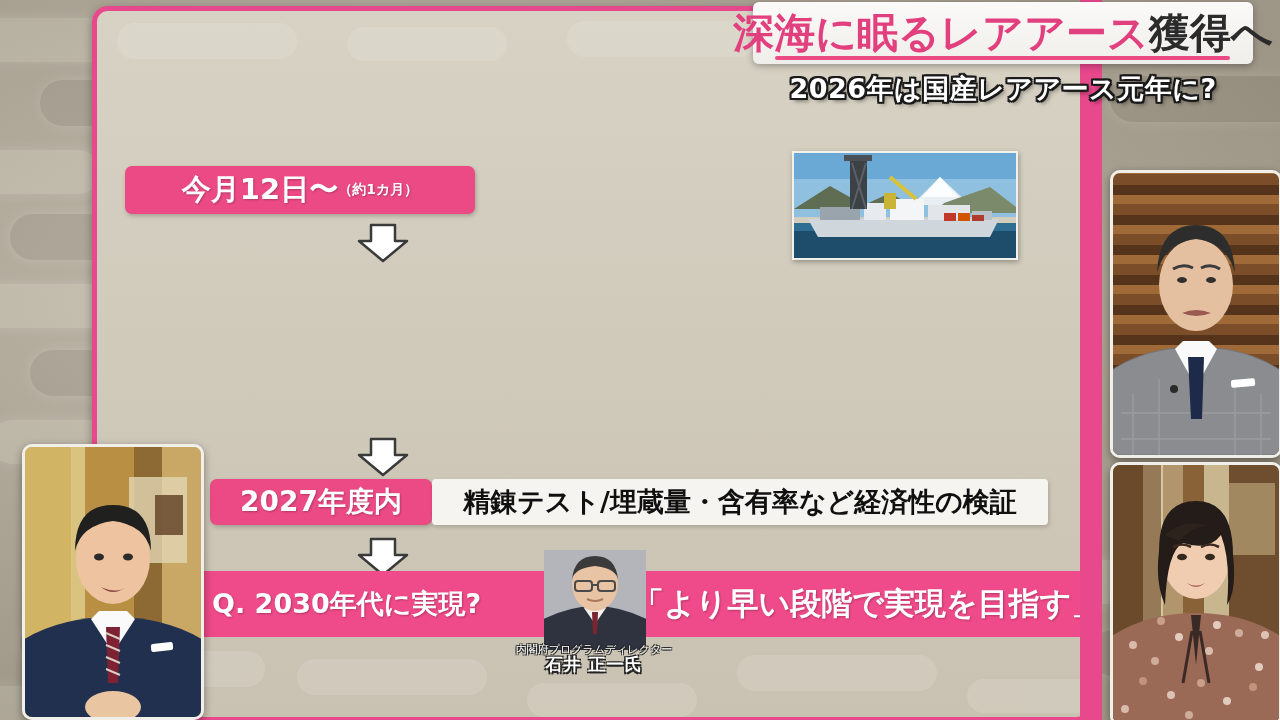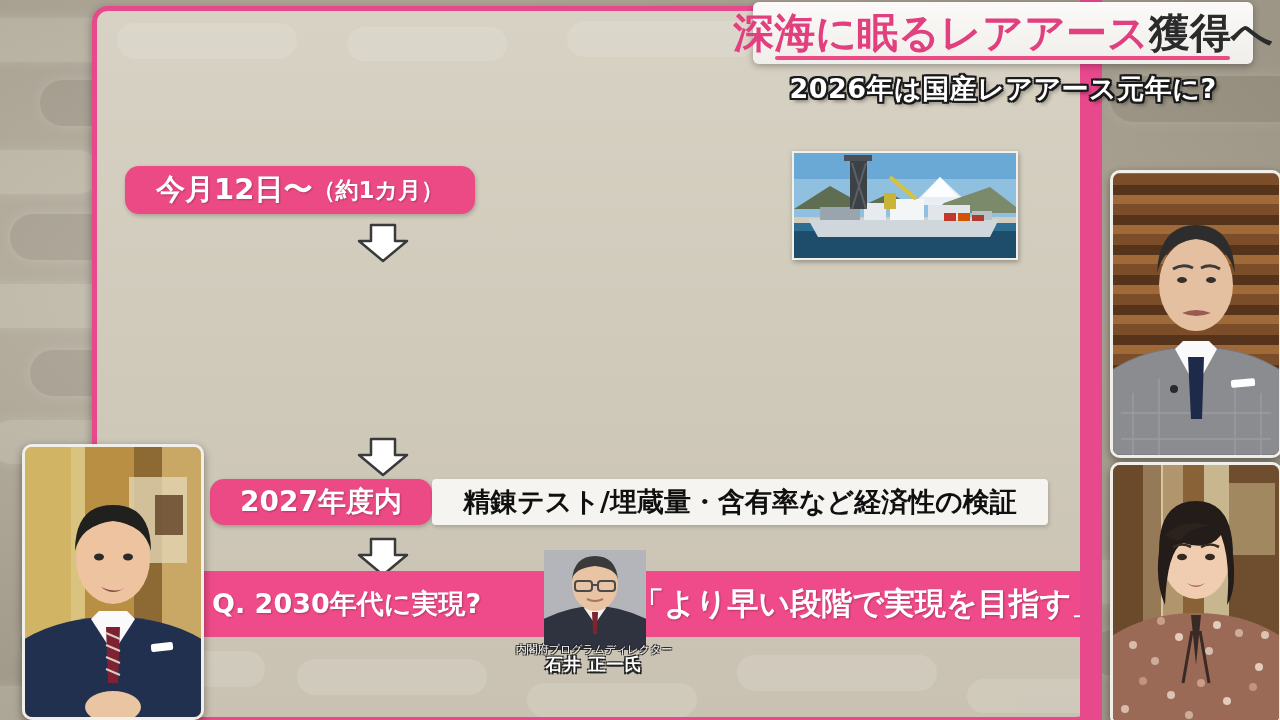--- a/index.html
+++ b/index.html
@@ -37,35 +37,35 @@
     display:flex;align-items:center;justify-content:center;
   }
   #titlebar .t{
     color:#fff;font-size:34px;font-weight:bold;letter-spacing:.5px;
     text-shadow:1px 1px 0 rgba(0,0,0,.6);white-space:nowrap;
   }
 
   
   .row{position:absolute;display:flex;align-items:stretch;}
   .tag{
-    background:#ec4a84;color:#fff;border-radius:14px;
+    background:#ec4a84;color:#fff;border-radius:7px;
     display:flex;align-items:center;justify-content:center;
     font-weight:bold;text-shadow:1px 1px 2px rgba(0,0,0,.25);
     box-shadow:1px 2px 4px rgba(0,0,0,.22);
   }
   .body{
     background:#f5f4f0;color:#101010;border-radius:4px;
     display:flex;align-items:center;
     font-weight:bold;box-shadow:1px 2px 4px rgba(0,0,0,.18);
   }
 
   
   #row1{left:28px;top:155px;}
   #row1 .tag{width:350px;height:48px;font-size:29px;}
-  #row1 .tag .sub{font-size:23px;}
+  #row1 .tag .sub{font-size:14px;}
   #row1 .body{margin-left:12px;width:270px;height:48px;font-size:30px;justify-content:center;}
 
   
   #row2{left:28px;top:257px;}
   #row2 .tag{width:308px;height:158px;font-size:35px;border-radius:8px;}
   #row2 .body{margin-left:6px;width:626px;height:158px;border-radius:3px;
               flex-direction:column;justify-content:center;padding:0 0 0 6px;box-sizing:border-box;}
   .bullet{display:flex;align-items:center;font-size:27px;line-height:1.22;color:#111;white-space:nowrap;}
   .bullet .tri{
      width:0;height:0;border-left:15px solid #2a7fc1;

